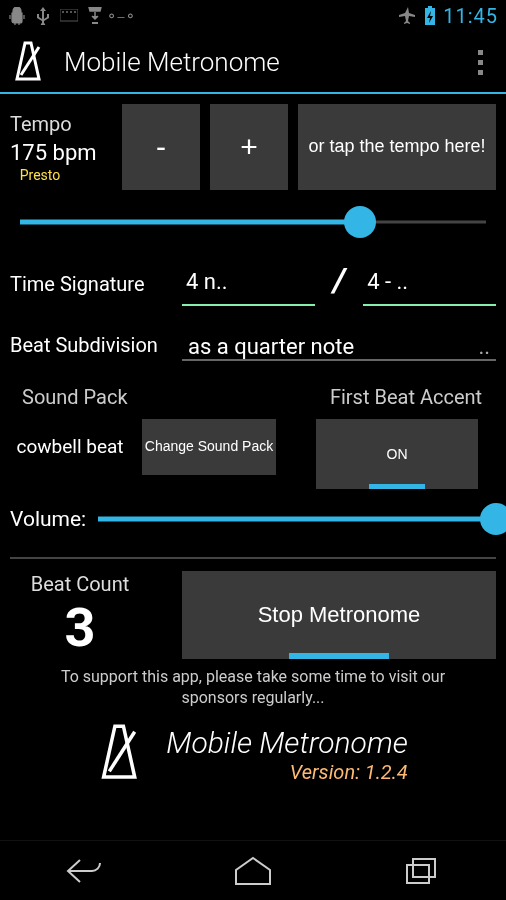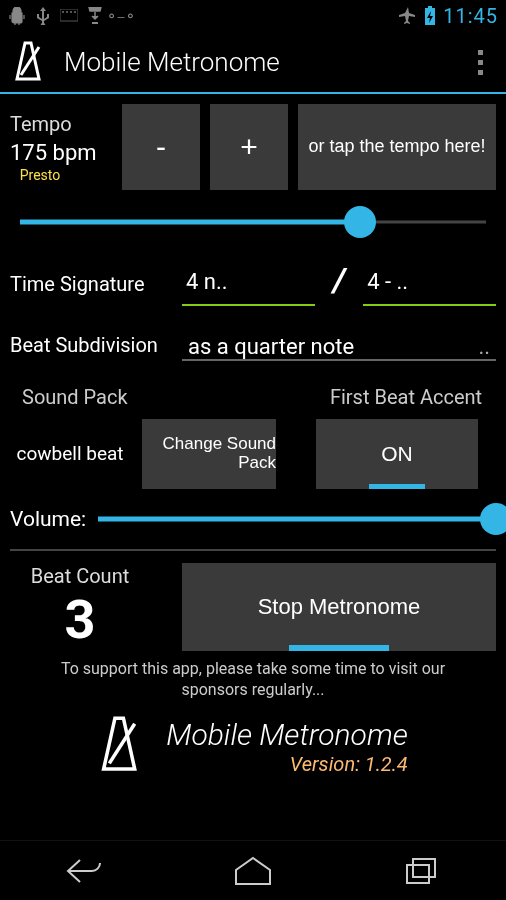--- a/index.html
+++ b/index.html
@@ -49,35 +49,35 @@
 .tempo-bpm { font-size: 22px; color: #fff; margin-top: 4px; }
 .tempo-name { font-size: 14px; color: #fde047; margin-top: 2px; text-align: center; width: 60px; }
 
 .btn {
   background: #3a3a3a;
   border: none;
   color: #fff;
   display: flex;
   align-items: center;
   justify-content: center;
-  font-size: 21px;
+  font-size: 14px;
 }
 .tempo-btn { width: 78px; height: 86px; font-size: 30px; }
 .tap-btn { flex: 1; height: 86px; font-size: 18px; padding: 0 10px; text-align: center; line-height: 1.2; }
 
 .slider-row { position: relative; height: 28px; margin: 18px 0 24px; }
 .slider-track { position: absolute; top: 50%; left: 10px; right: 10px; height: 3px; background: #444; transform: translateY(-50%); }
 .slider-fill { position: absolute; top: 50%; left: 10px; height: 5px; background: #33b5e5; transform: translateY(-50%); }
 .slider-thumb { position: absolute; top: 50%; width: 32px; height: 32px; border-radius: 50%; background: #33b5e5; transform: translate(-50%, -50%); }
 
 .ts-row { display: flex; align-items: center; margin-bottom: 20px; }
 .ts-label { width: 172px; font-size: 20px; }
 .ts-select {
   flex: 1;
-  border-bottom: 2px solid #84cc16;
+  border-bottom: 2px solid #86efac;
   padding: 6px 4px 10px;
   font-size: 22px;
   display: flex;
   justify-content: space-between;
   align-items: baseline;
   gap: 12px;
 }
 .ts-slash { font-size: 34px; font-style: italic; font-weight: bold; padding: 0 18px 8px; }
 
 .subdiv-row { display: flex; align-items: center; margin-bottom: 24px; }
@@ -89,25 +89,25 @@
   font-size: 22px;
   display: flex;
   justify-content: space-between;
 }
 .subdiv-select .dots { color: #aaa; }
 
 .pack-row { display: flex; gap: 18px; margin-bottom: 12px; }
 .pack-header { font-size: 20px; color: #ccc; margin-bottom: 10px; text-align: center; }
 .pack-left { display: flex; gap: 12px; align-items: center; }
 .pack-name { width: 120px; text-align: center; font-size: 19px; line-height: 1.1; }
-.change-btn { width: 134px; height: 70px; font-size: 17px; line-height: 1.1; text-align: right; }
+.change-btn { width: 134px; height: 56px; font-size: 14px; line-height: 1.1; text-align: right; }
 .accent-btn { width: 162px; height: 70px; flex-direction: column; position: relative; }
 .accent-underline { position: absolute; bottom: 0; left: 50%; transform: translateX(-50%); width: 56px; height: 5px; background: #33b5e5; }
 
-.vol-row { display: flex; align-items: center; gap: 12px; margin: 16px 0 16px; }
+.vol-row { display: flex; align-items: center; gap: 12px; margin: 16px 0 24px; }
 .vol-label { font-size: 21px; }
 .vol-slider { flex: 1; position: relative; height: 28px; }
 
 .divider { height: 2px; background: #444; margin: 8px 0 12px; }
 
 .beat-row { display: flex; gap: 32px; margin-bottom: 8px; align-items: flex-end; }
 .beat-col { width: 140px; text-align: center; }
 .beat-label { font-size: 20px; color: #ddd; margin-bottom: 0; }
 .beat-num { font-size: 54px; font-weight: bold; }
 .stop-btn { flex: 1; height: 88px; font-size: 22px; position: relative; flex-direction: column; }

